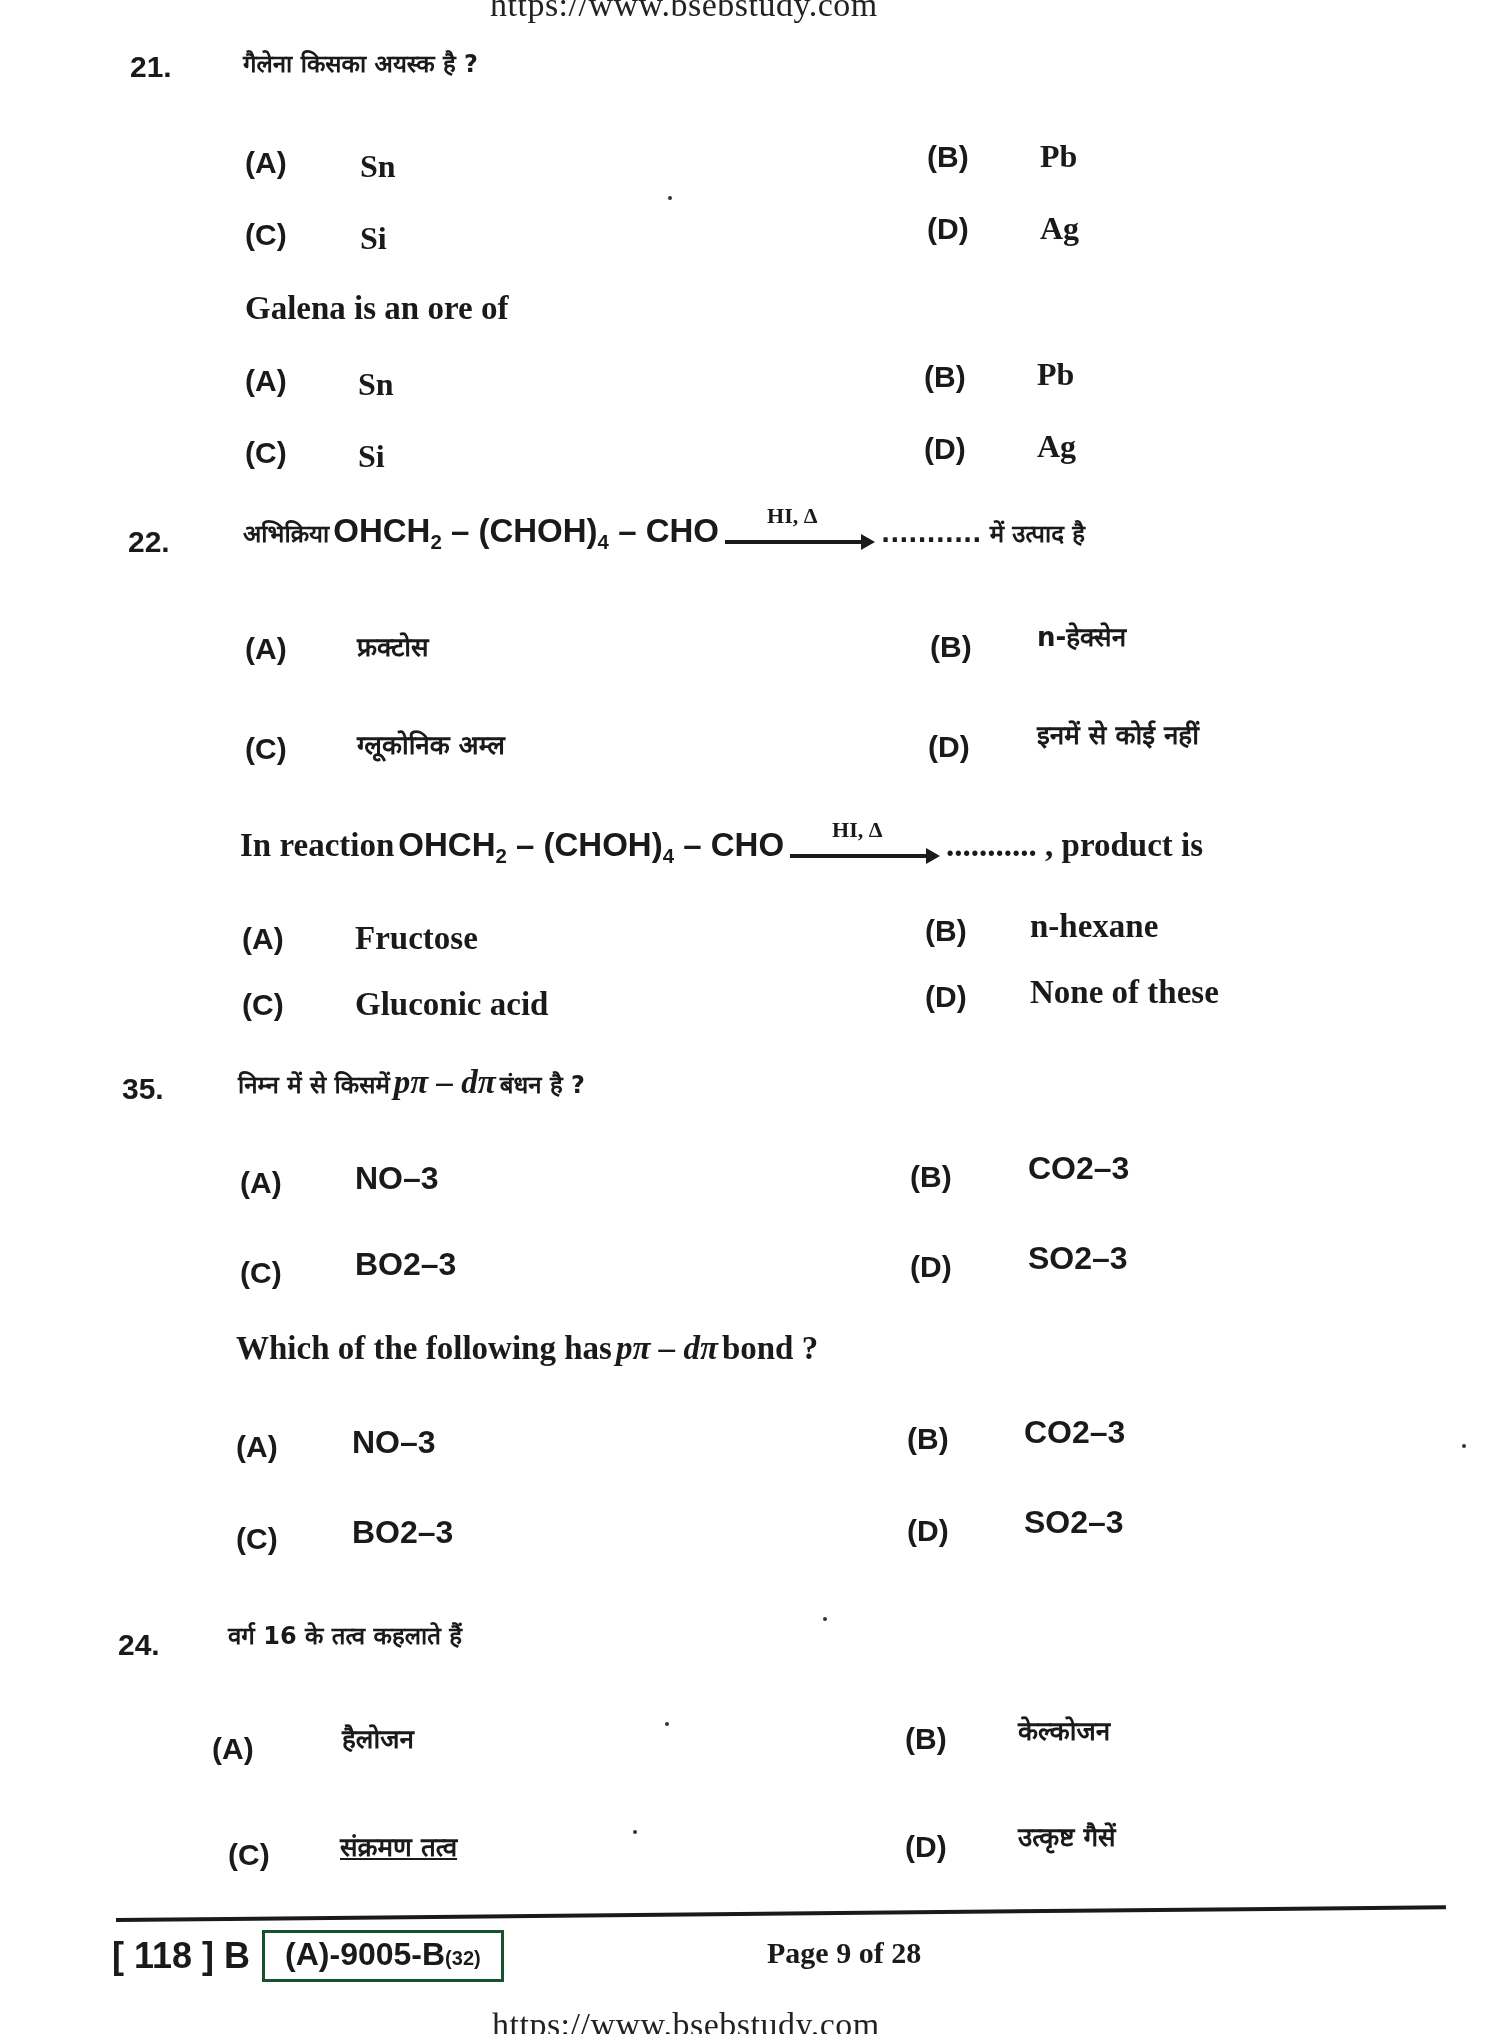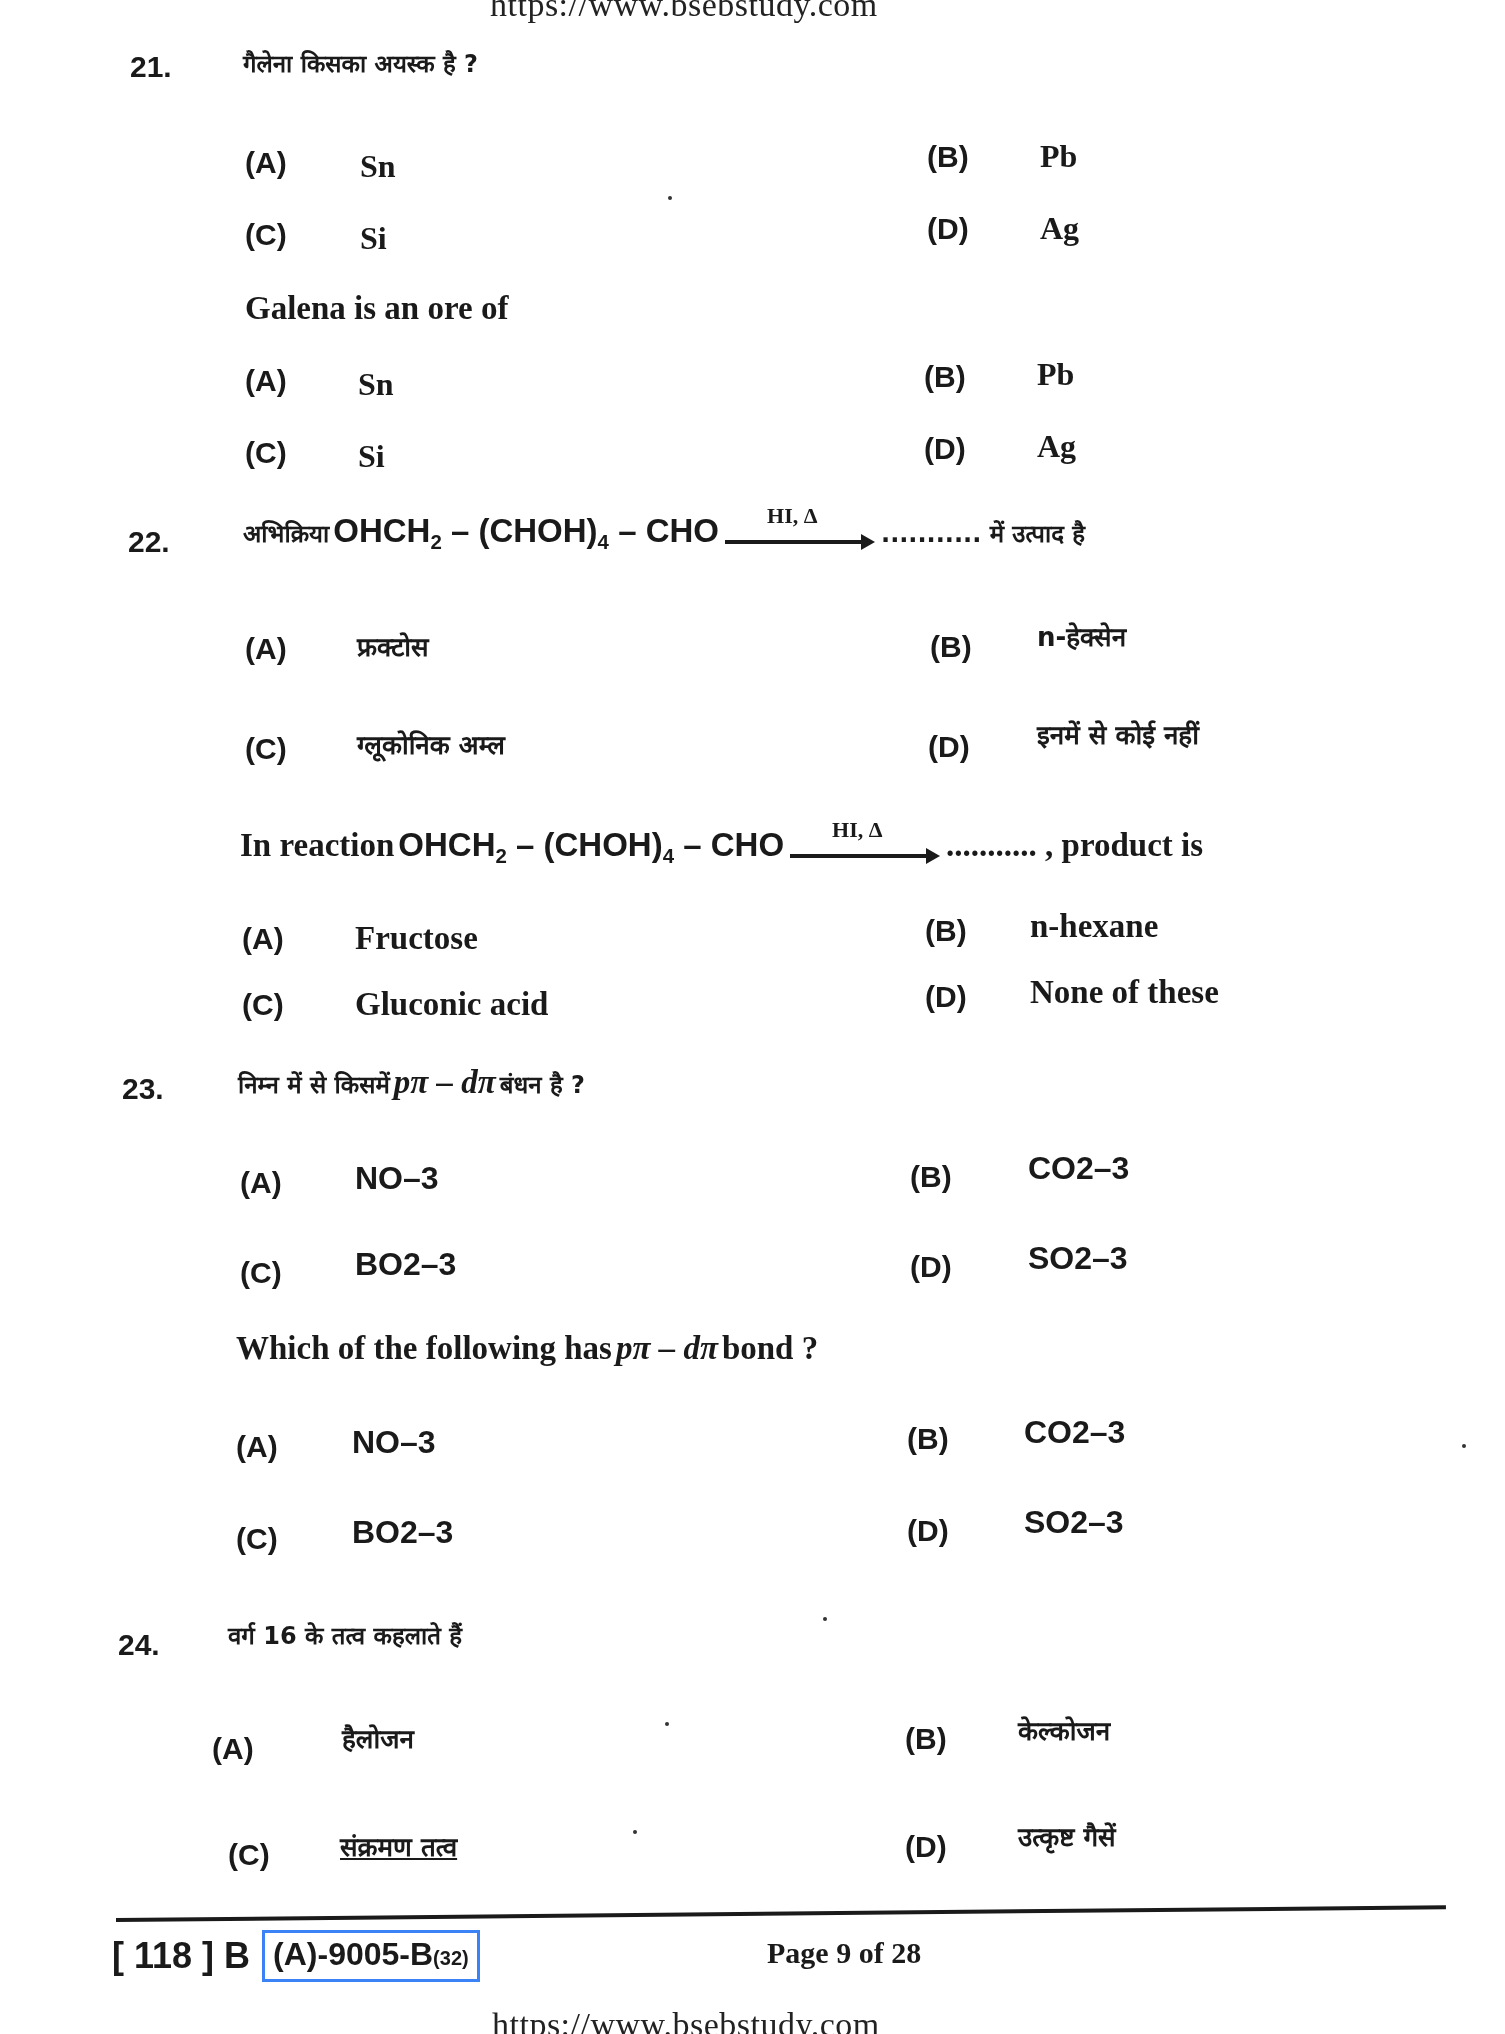--- a/index.html
+++ b/index.html
@@ -61,21 +61,21 @@
   .rule {
     position: absolute; left: 116px; top: 1918px; width: 1330px; height: 4px;
     background: #1a1a1a; transform: rotate(-0.55deg); transform-origin: left center;
   }
   .footer {
     position: absolute; top: 1930px; left: 112px;
     font-family: "Liberation Sans", sans-serif; font-weight: bold; font-size: 36px;
     display: flex; align-items: center; gap: 12px;
   }
   .footer .code-box {
-    border: 3px solid #3b82f6; padding: 0 8px; font-size: 32px; line-height: 42px;
+    border: 3px solid #14532d; padding: 0 20px; font-size: 32px; line-height: 42px;
   }
   .footer .code-box small { font-size: 20px; }
   .page-no {
     position: absolute; top: 1936px; left: 767px;
     font-family: "Liberation Serif", serif; font-weight: bold; font-size: 30px;
   }
   .speck { position: absolute; width: 4px; height: 4px; background: #333; border-radius: 50%; }
 </style>
 </head>
 <body>
@@ -131,21 +131,21 @@
 
 <div class="abs opt-label" style="top:922px;left:242px;">(A)</div>
 <div class="abs entext" style="top:920px;left:355px;">Fructose</div>
 <div class="abs opt-label" style="top:914px;left:925px;">(B)</div>
 <div class="abs entext" style="top:908px;left:1030px;">n-hexane</div>
 <div class="abs opt-label" style="top:988px;left:242px;">(C)</div>
 <div class="abs entext" style="top:986px;left:355px;text-align:right;">Gluconic acid</div>
 <div class="abs opt-label" style="top:980px;left:925px;">(D)</div>
 <div class="abs entext" style="top:974px;left:1030px;">None of these</div>
 
-<div class="abs qnum" style="top:1072px;left:122px;">23.</div>
+<div class="abs qnum" style="top:1072px;left:122px;">35.</div>
 <div class="abs" style="top:1064px;left:238px;">
   <span class="qtext">निम्न में से किसमें</span>
   <span class="entext italic">pπ – dπ</span>
   <span class="qtext">बंधन है ?</span>
 </div>
 
 <div class="abs opt-label" style="top:1166px;left:240px;">(A)</div>
 <div class="abs chem" style="top:1160px;left:355px;"><span>NO</span><span class="scripts ion"><span>–</span><span>3</span></span></div>
 <div class="abs opt-label" style="top:1160px;left:910px;">(B)</div>
 <div class="abs chem" style="top:1150px;left:1028px;"><span>CO</span><span class="scripts ion"><span>2–</span><span>3</span></span></div>

